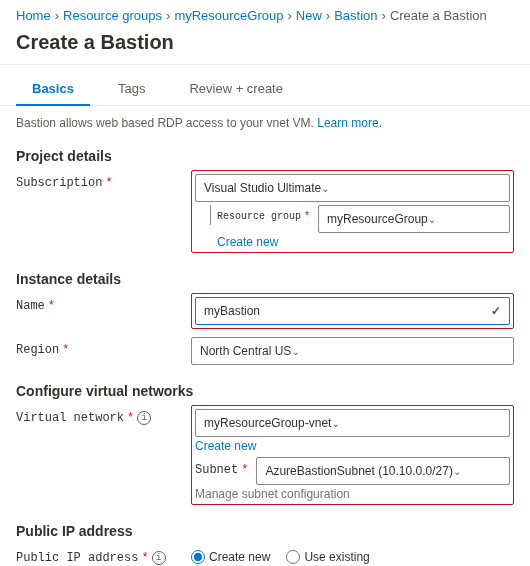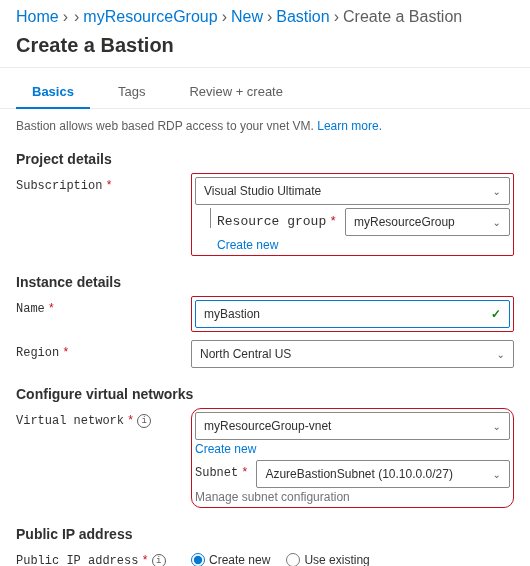--- a/index.html
+++ b/index.html
@@ -5,21 +5,21 @@
     * { box-sizing: border-box; margin: 0; padding: 0; }
     body {
       font-family: 'Segoe UI', Arial, sans-serif;
       font-size: 13px;
       color: #333;
       background: #fff;
       width: 530px;
       min-height: 566px;
     }
     .breadcrumb {
-      font-size: 16px;
+      font-size: 13px;
       color: #0078d4;
       padding: 8px 16px 4px 16px;
       display: flex;
       align-items: center;
       flex-wrap: wrap;
       gap: 2px;
     }
     .breadcrumb span { color: #605e5c; }
     .breadcrumb a { color: #0078d4; text-decoration: none; }
     .breadcrumb .sep { color: #605e5c; margin: 0 2px; }
@@ -87,21 +87,20 @@
       width: 100%;
       height: 28px;
       border: 1px solid #8a8886;
       border-radius: 2px;
       padding: 0 8px;
       font-size: 12px;
       color: #323130;
       background: #fff;
       display: flex;
       align-items: center;
-      justify-content: space-between;
       cursor: pointer;
       margin-bottom: 2px;
     }
     .select-field:last-child { margin-bottom: 0; }
     .select-field .chevron { color: #605e5c; font-size: 10px; }
     .input-field {
       width: 100%;
       height: 28px;
       border: 1px solid #0078d4;
       border-radius: 2px;
@@ -146,20 +145,21 @@
       accent-color: #0078d4;
     }
     .manage-link { color: #737373; font-size: 12px; cursor: pointer; padding-top: 2px; }
   </style>
 </head>
 <body>
 
 <div class="breadcrumb">
   <a>Home</a>
   <span class="sep">›</span>
+  <a>Resource groups</a>
   <span class="sep">›</span>
   <a>myResourceGroup</a>
   <span class="sep">›</span>
   <a>New</a>
   <span class="sep">›</span>
   <a>Bastion</a>
   <span class="sep">›</span>
   <span>Create a Bastion</span>
 </div>
 
@@ -188,21 +188,21 @@
       <span class="required">*</span>
     </div>
     <div class="form-control-wrapper">
       <div style="border:1.5px solid #c50f1f; border-radius:2px; padding:3px;">
         <div class="select-field">
           <span>Visual Studio Ultimate</span>
           <span class="chevron">⌄</span>
         </div>
         <div class="form-row" style="margin-bottom:0; margin-top:3px;">
           <div style="width:16px; border-right:1px solid #8a8886; margin-right:6px; height:20px;"></div>
-          <div class="form-label" style="width:auto; min-width:auto; padding-right:8px; font-size:13px;">
+          <div class="form-label" style="width:auto; min-width:auto; padding-right:8px; font-size:10px;">
             <span>Resource group</span>
             <span class="required">*</span>
           </div>
           <div class="form-control-wrapper">
             <div class="select-field">
               <span>myResourceGroup</span>
               <span class="chevron">⌄</span>
             </div>
           </div>
         </div>
@@ -248,21 +248,21 @@
 <div class="section-title">Configure virtual networks</div>
 
 <div class="form-content">
   <div class="form-row">
     <div class="form-label">
       <span>Virtual network</span>
       <span class="required">*</span>
       <span class="info-icon">i</span>
     </div>
     <div class="form-control-wrapper">
-      <div style="border:1.5px solid #c50f1f; border-radius:10px; padding:3px;">
+      <div style="border:1.5px solid #c50f1f; border-radius:2px; padding:3px;">
         <div class="select-field" style="margin-bottom:0;">
           <span>myResourceGroup-vnet</span>
           <span class="chevron">⌄</span>
         </div>
         <div class="create-new">Create new</div>
         <div style="margin-top:4px;">
           <div class="form-row" style="margin-bottom:0;">
             <div class="form-label" style="width:auto; min-width:auto; padding-right:8px; font-size:12px;">
               <span>Subnet</span>
               <span class="required">*</span>

